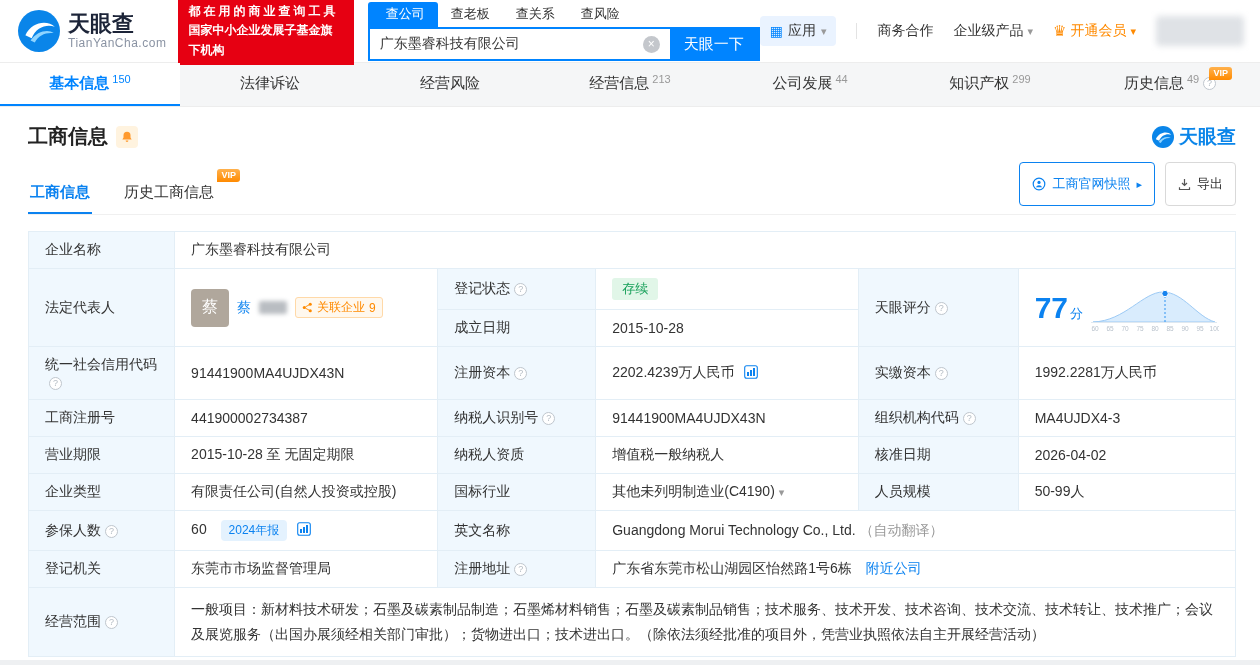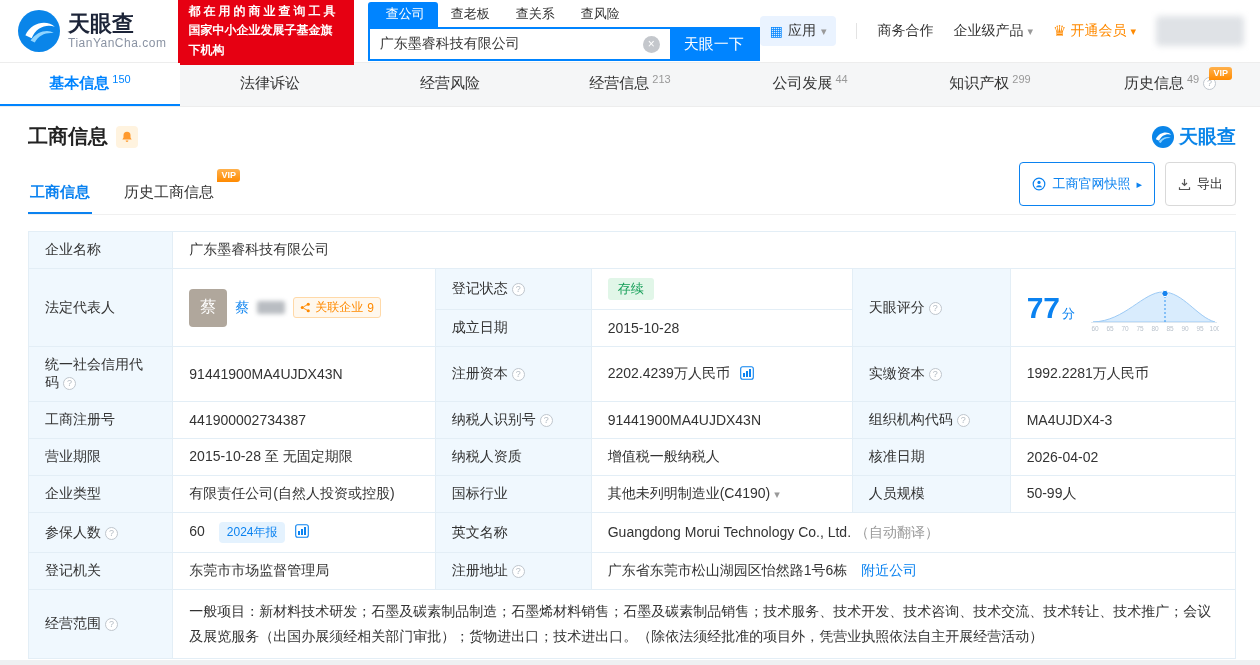--- a/index.html
+++ b/index.html
@@ -70,21 +70,21 @@
   .info-table { width:100%; border-collapse:collapse; margin-top:16px; font-size:14px; }
   .info-table td { border:1px solid #e3eef6; padding:9px 16px; color:#333; vertical-align:middle; }
   .info-table td.lbl { background:#f0f8fe; }
   .badge-green { display:inline-block; background:#e1f6e8; color:#18a05a; font-size:13px; padding:2px 10px; border-radius:3px; }
   .rep { display:flex; align-items:center; gap:8px; }
   .avatar { width:38px; height:38px; background:#b0a79c; color:#fff; border-radius:4px; display:flex; align-items:center; justify-content:center; font-size:16px; cursor:pointer; flex:0 0 auto; }
   .rep-name { color:#0b82f0; cursor:pointer; }
   .blur-redact { display:inline-block; width:28px; height:13px; background:#b9bdc2; border-radius:2px; filter:blur(2px); }
   .related-badge { display:inline-flex; align-items:center; gap:4px; border:1px solid #ffd9a8; background:#fff8ee; color:#ff8a00; font-size:12px; padding:1px 6px; border-radius:3px; cursor:pointer; white-space:nowrap; }
   .score-cell { padding:4px 8px 4px 12px; }
-  .score-wrap { display:flex; align-items:center; gap:14px; cursor:pointer; }
+  .score-wrap { display:flex; align-items:center; gap:6px; cursor:pointer; }
   .score-num { color:#0b82f0; font-weight:bold; font-size:30px; line-height:1; white-space:nowrap; }
   .score-unit { font-size:13px; font-weight:normal; margin-left:2px; }
   .chev { color:#999; font-size:11px; }
   .cap-badge { display:inline-flex; align-items:center; background:#e4f2fe; color:#0b82f0; font-size:12px; padding:2px 8px; border-radius:4px; margin-left:10px; cursor:pointer; }
   .cap-icon { margin-left:6px; vertical-align:-2px; cursor:pointer; }
   .gray-note { color:#999; }
   .link-blue { color:#0b82f0; cursor:pointer; }
   .scope-cell { line-height:1.8; }
 
   .footer-strip { position:absolute; left:0; right:0; bottom:0; height:5px; background:#eef0f2; }

